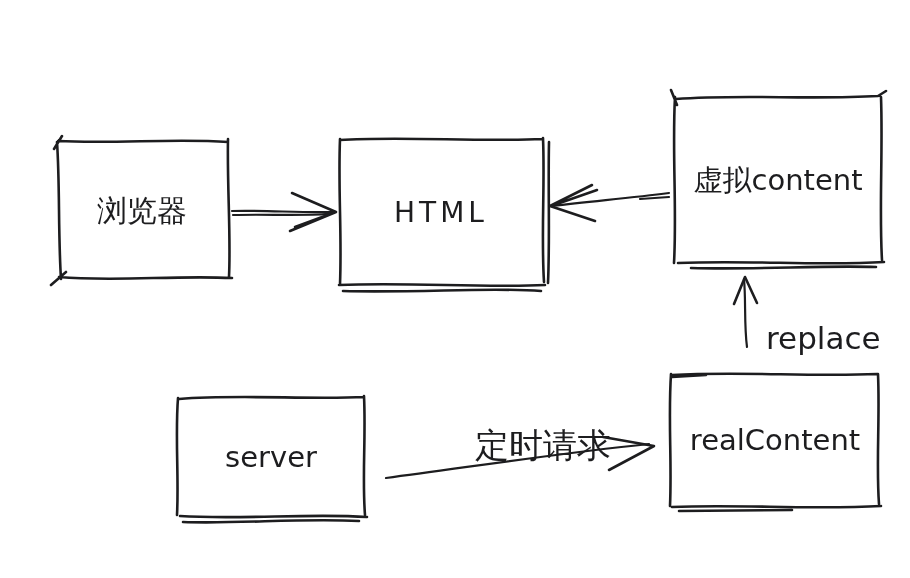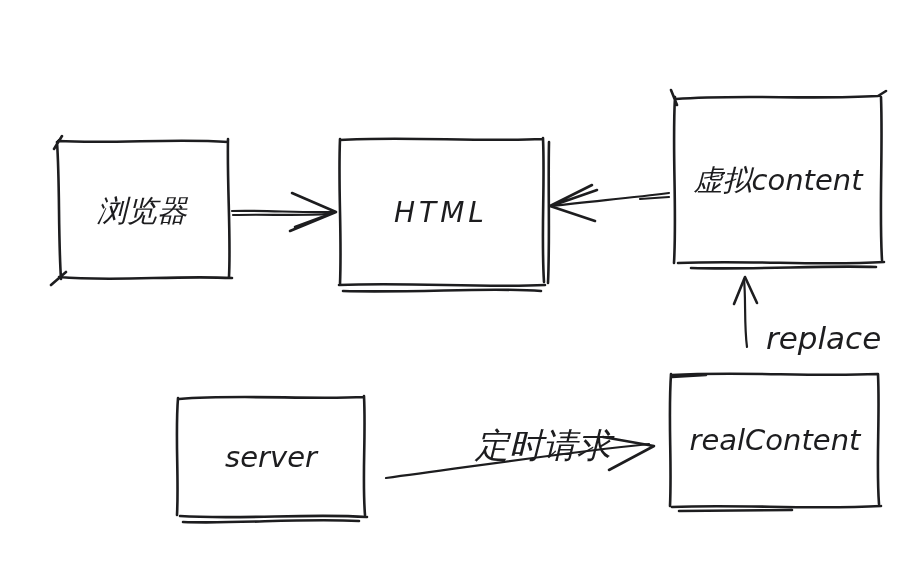--- a/index.html
+++ b/index.html
@@ -7,21 +7,20 @@
     padding: 0;
     background: #ffffff;
     font-family: "Liberation Sans", sans-serif;
   }
   .stage {
     position: relative;
     width: 910px;
     height: 578px;
     background: #ffffff;
     overflow: hidden;
-    font-style: italic;
   }
   svg { display: block; }
   .ink-stroke {
     fill: none;
     stroke: #1d1d1f;
     stroke-width: 2.6;
     stroke-linecap: round;
     stroke-linejoin: round;
   }
   .ink-stroke.thin { stroke-width: 2.2; }

